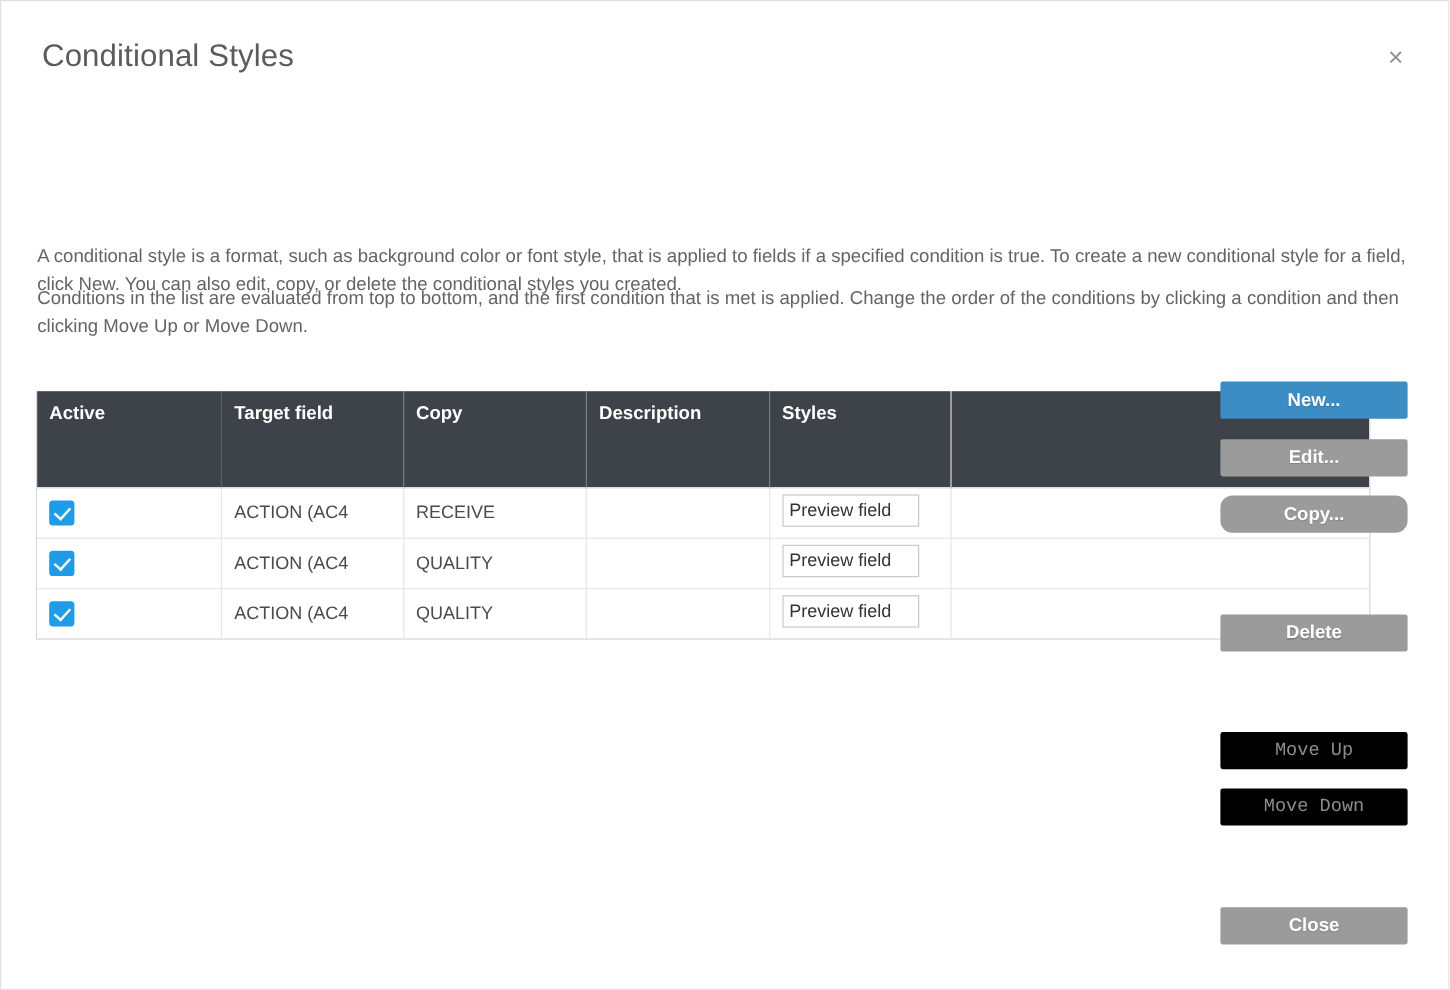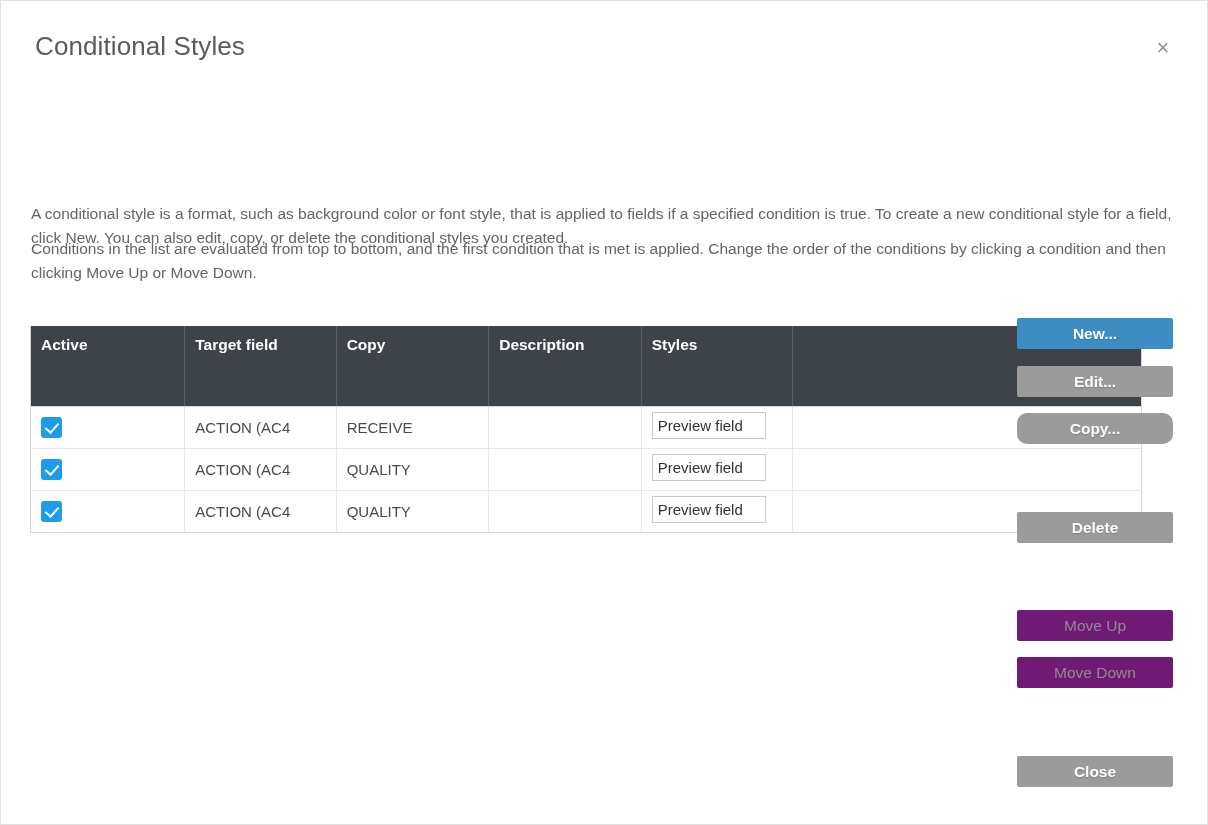--- a/index.html
+++ b/index.html
@@ -172,25 +172,26 @@
     font-weight: bold;
     cursor: pointer;
     text-align: center;
     line-height: 31px;
     padding: 0;
     text-shadow: 0 1px 1px rgba(0,0,0,0.18);
   }
   .btn-primary { background: #3b8dc4; }
   .btn-normal  { background: #9b9b9b; }
   .btn-disabled {
-    background: #701a75;
+    background: #000000;
     color: #8d8d8d;
     font-weight: normal;
     text-shadow: none;
     cursor: default;
+    font-family: Liberation Mono, monospace;
   }
 
   #btn-new       { top: 317px; }
   #btn-edit      { top: 365px; }
   #btn-copy      { top: 412px; border-radius: 10px; }
   #btn-delete    { top: 511px; }
   #btn-moveup    { top: 609px; }
   #btn-movedown  { top: 656px; }
   #btn-close     { top: 755px; }
 </style>

